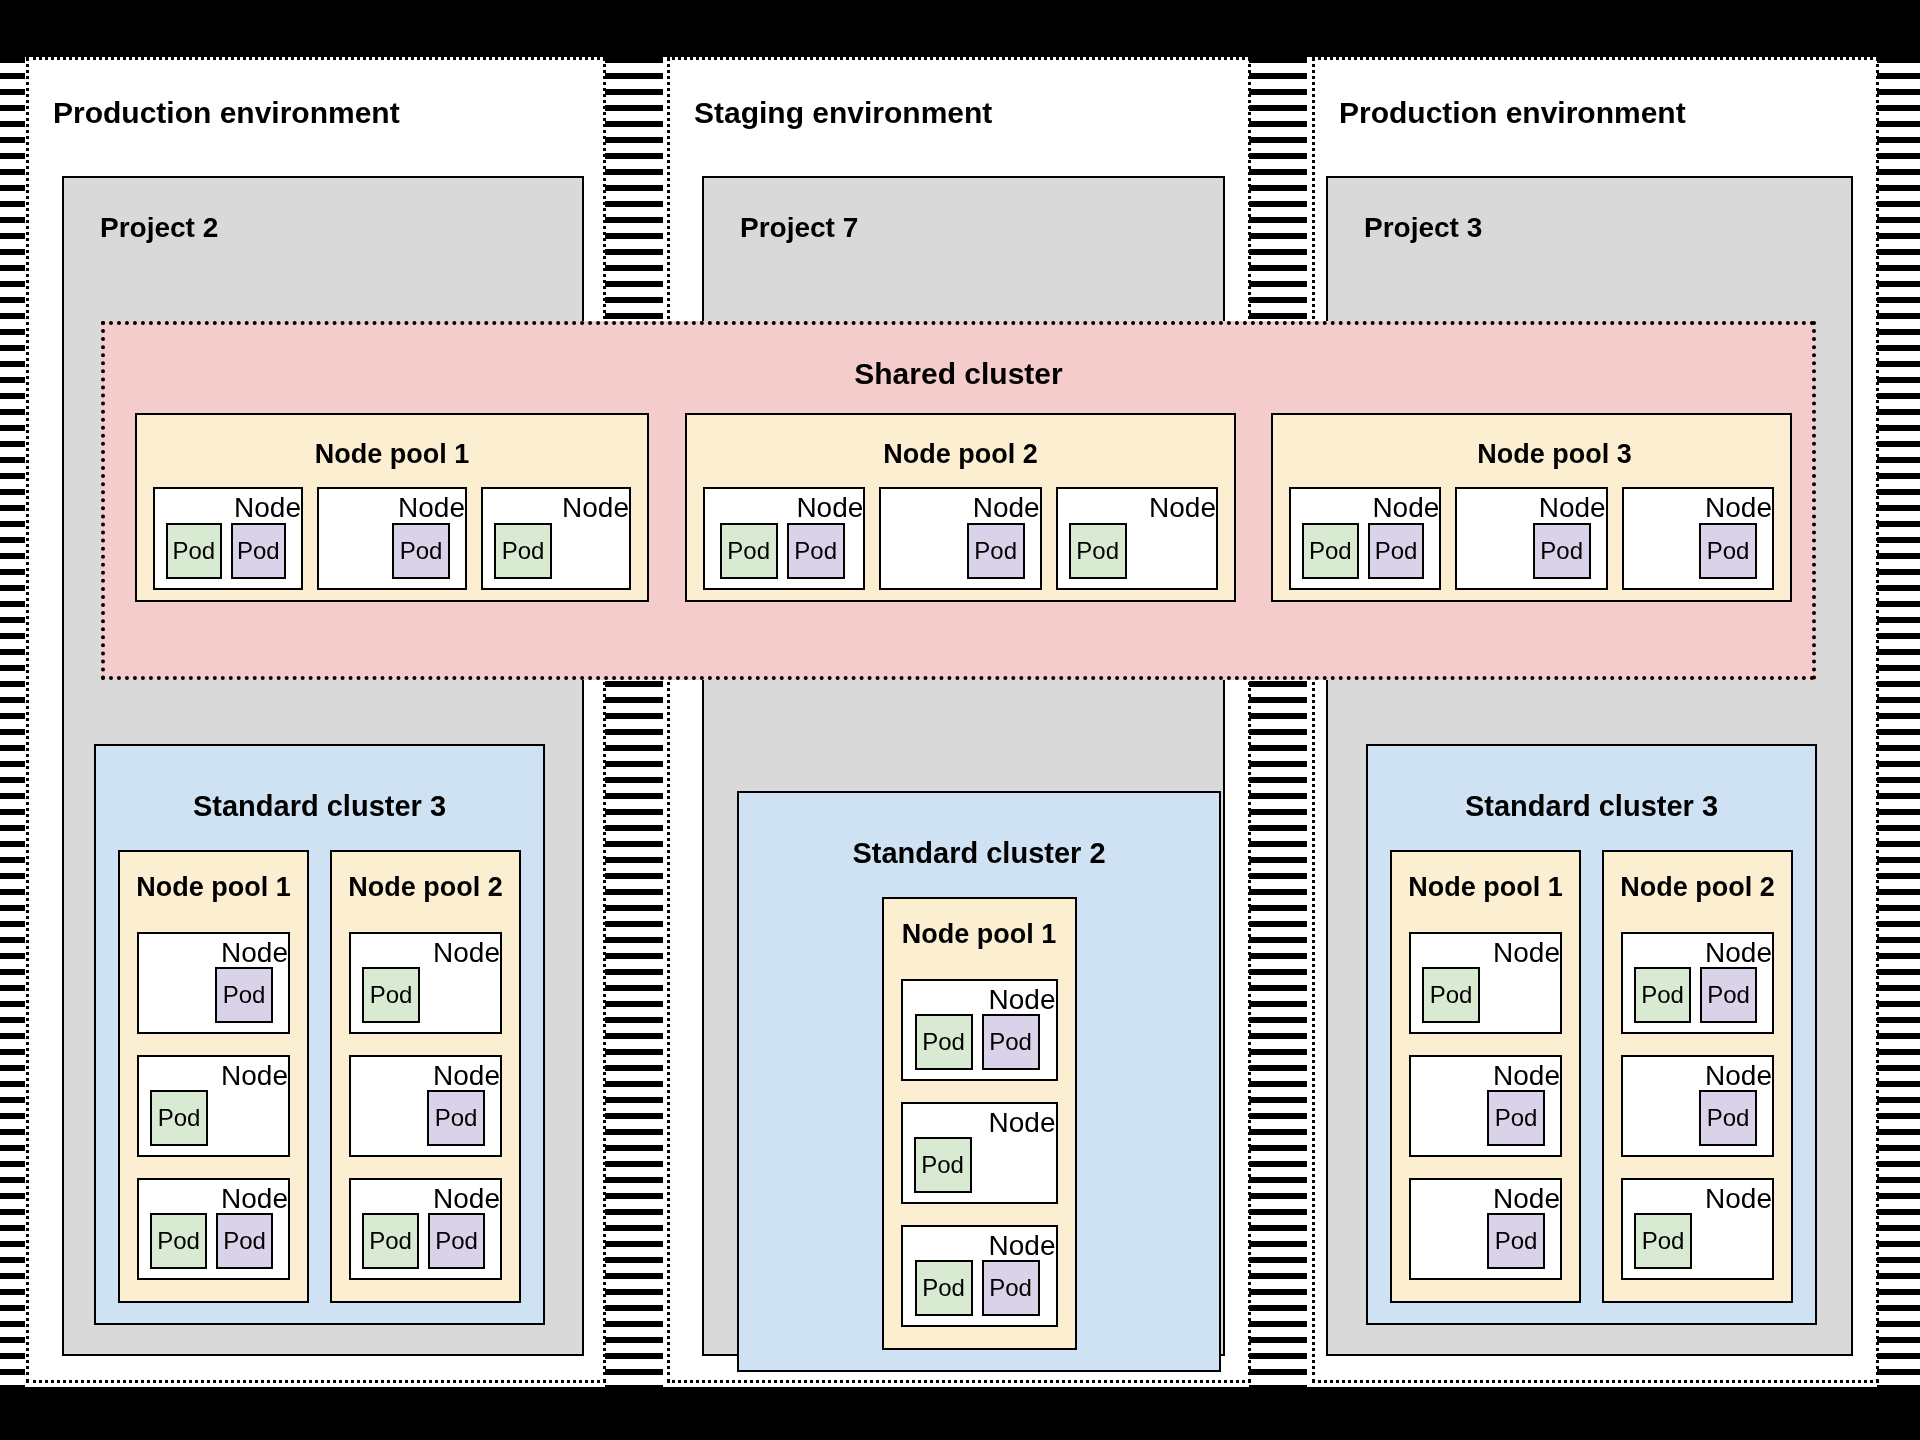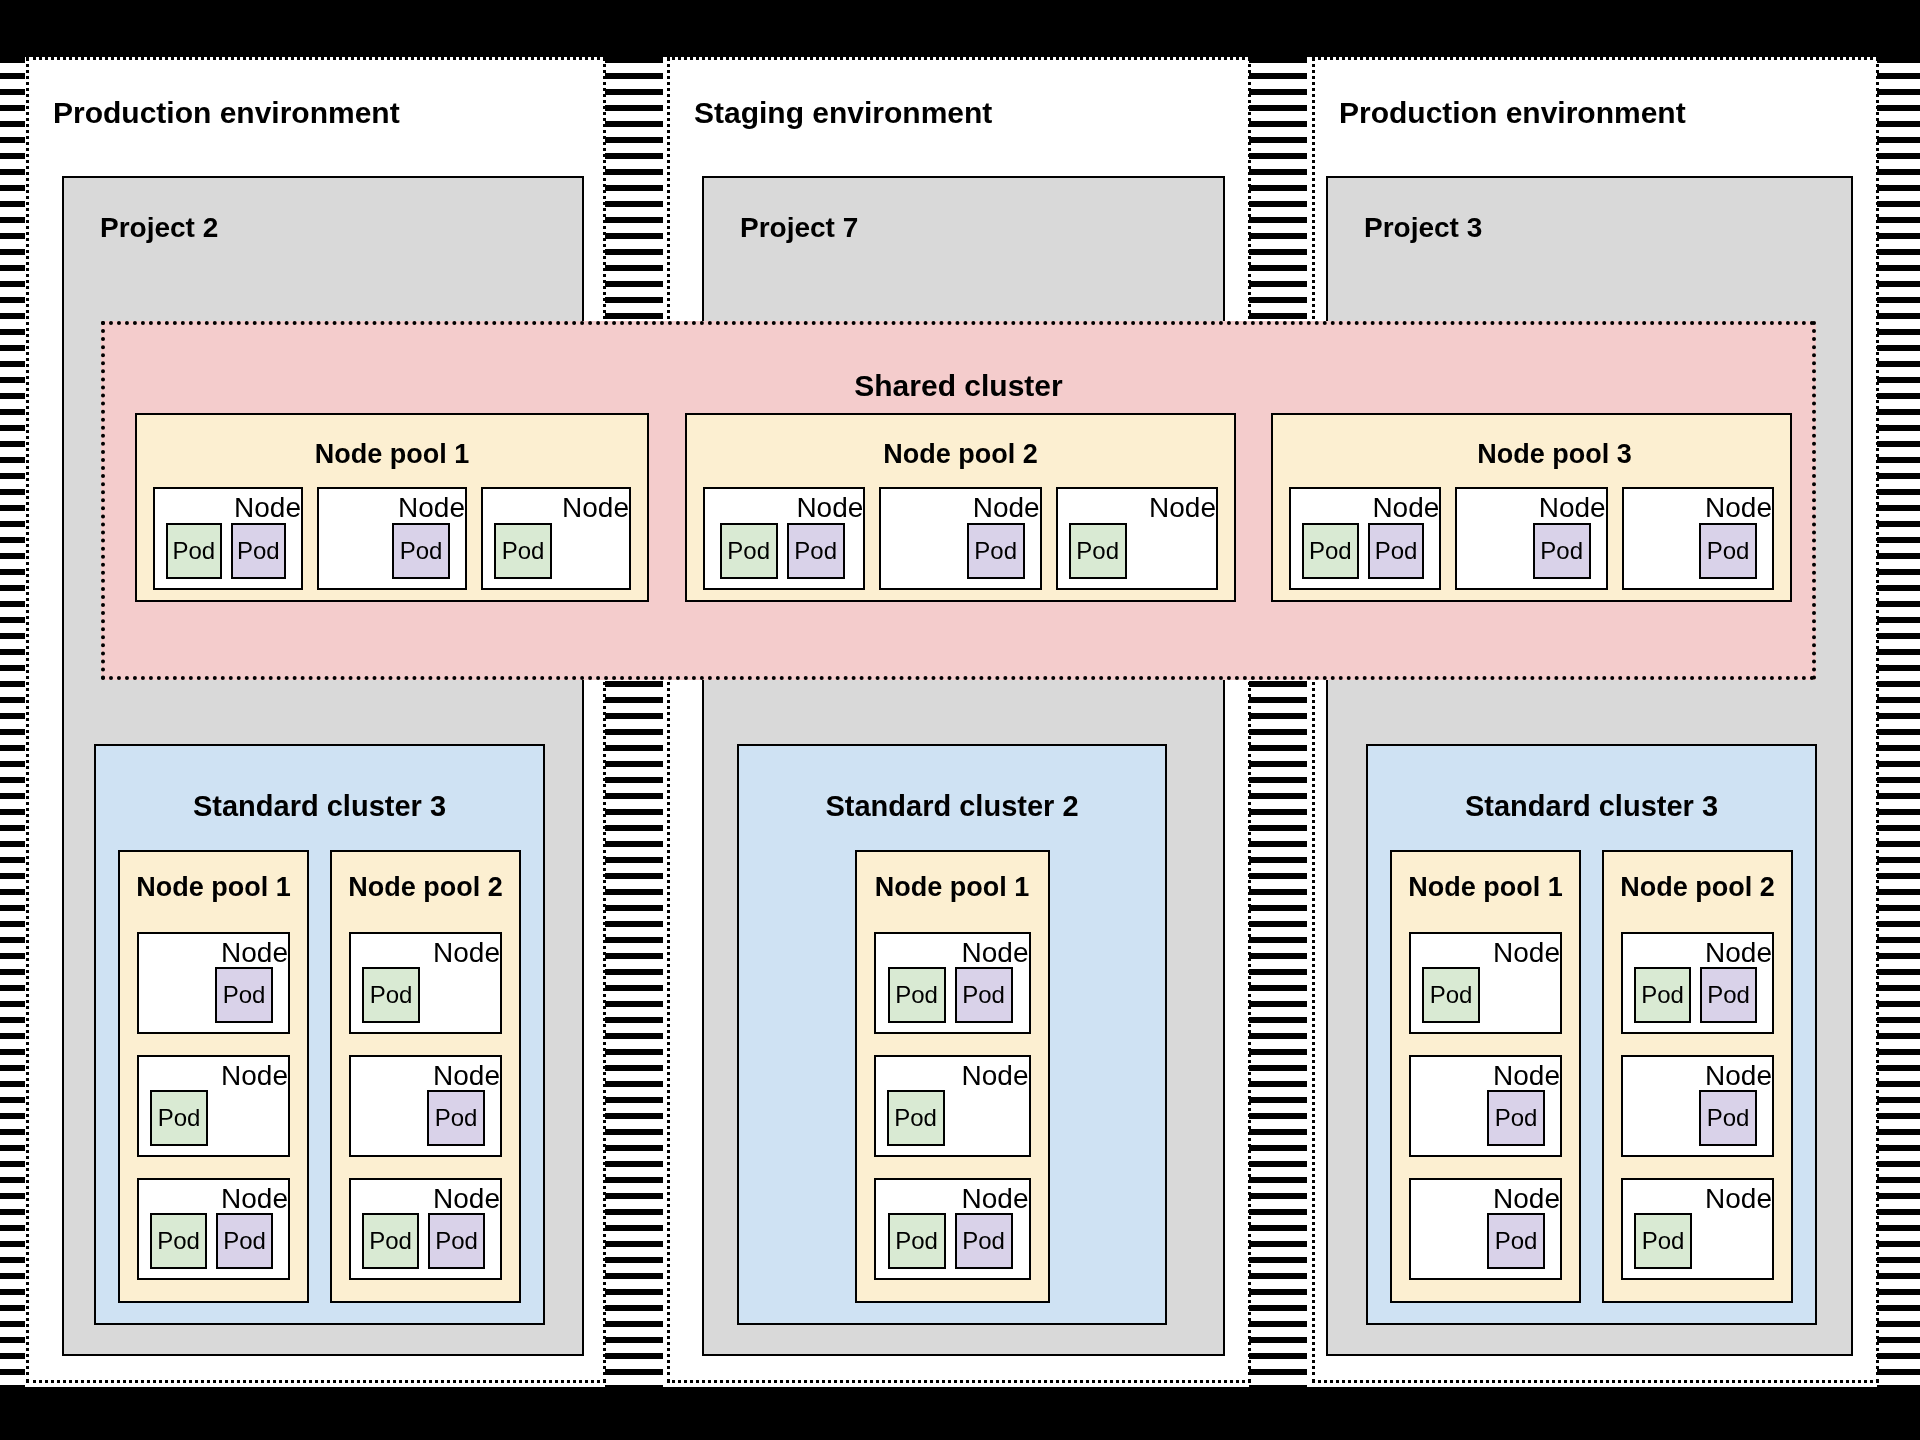--- a/index.html
+++ b/index.html
@@ -7,21 +7,21 @@
           font-family:"Liberation Sans",sans-serif;color:#000;}
   .content-bg{position:absolute;left:0;top:57px;width:1920px;height:1330px;background:#fff;}
   .hatch{position:absolute;top:57px;height:1330px;
          background:repeating-linear-gradient(to bottom,#000 0 6px,#fff 6px 16px);}
   .env{position:absolute;top:57px;height:1320px;border:3px dotted #000;background:transparent;}
   .env-title{position:absolute;left:24px;top:36px;font-size:30px;font-weight:bold;white-space:nowrap;}
   .project{position:absolute;top:176px;height:1180px;background:#d9d9d9;border:2px solid #000;box-sizing:border-box;}
   .proj-title{position:absolute;left:36px;top:34px;font-size:28px;font-weight:bold;}
   .shared{position:absolute;left:101px;top:321px;width:1715px;height:359px;background:#f4cccc;
           border:4px dotted #000;box-sizing:border-box;}
-  .shared-title{margin-top:44px;text-align:center;font-size:30px;font-weight:bold;}
+  .shared-title{margin-top:32px;text-align:center;font-size:30px;font-weight:bold;}
   .spool{position:absolute;background:#fcefd1;border:2px solid #000;box-sizing:border-box;height:189px;top:88px;}
   .spool-title{margin-top:24px;text-align:center;font-size:27px;font-weight:bold;}
   .spool-nodes{position:absolute;left:16px;right:16px;top:72px;bottom:10px;display:flex;gap:14px;}
   .cluster{position:absolute;top:744px;height:581px;background:#cfe2f3;border:2px solid #000;box-sizing:border-box;}
   .cluster-title{margin-top:44px;text-align:center;font-size:29px;font-weight:bold;}
   .cpools{position:absolute;left:22px;right:22px;top:104px;bottom:20px;display:flex;gap:21px;justify-content:center;}
   .cpool{flex:1;position:relative;background:#fcefd1;border:2px solid #000;box-sizing:border-box;}
   .cpool.single{flex:0 0 195px;}
   .cpool-title{margin-top:20px;text-align:center;font-size:27px;font-weight:bold;}
   .cpool-nodes{position:absolute;left:17px;right:17px;top:80px;bottom:21px;display:flex;flex-direction:column;gap:21px;}
@@ -114,21 +114,21 @@
             <div class="pods center">
               <div class="pod green">Pod</div>
               <div class="pod purple">Pod</div>
             </div>
           </div>
         </div>
       </div>
     </div>
   </div>
 
-  <div class="cluster" style="left:737px;width:430px;">
+  <div class="cluster" style="left:737px;width:484px;margin-top:47px;">
     <div class="cluster-title">Standard cluster 2</div>
     <div class="cpools">
       <div class="cpool single">
         <div class="cpool-title">Node pool 1</div>
         <div class="cpool-nodes">
           <div class="node">
             <div class="node-label">Node</div>
             <div class="pods center">
               <div class="pod green">Pod</div>
               <div class="pod purple">Pod</div>

